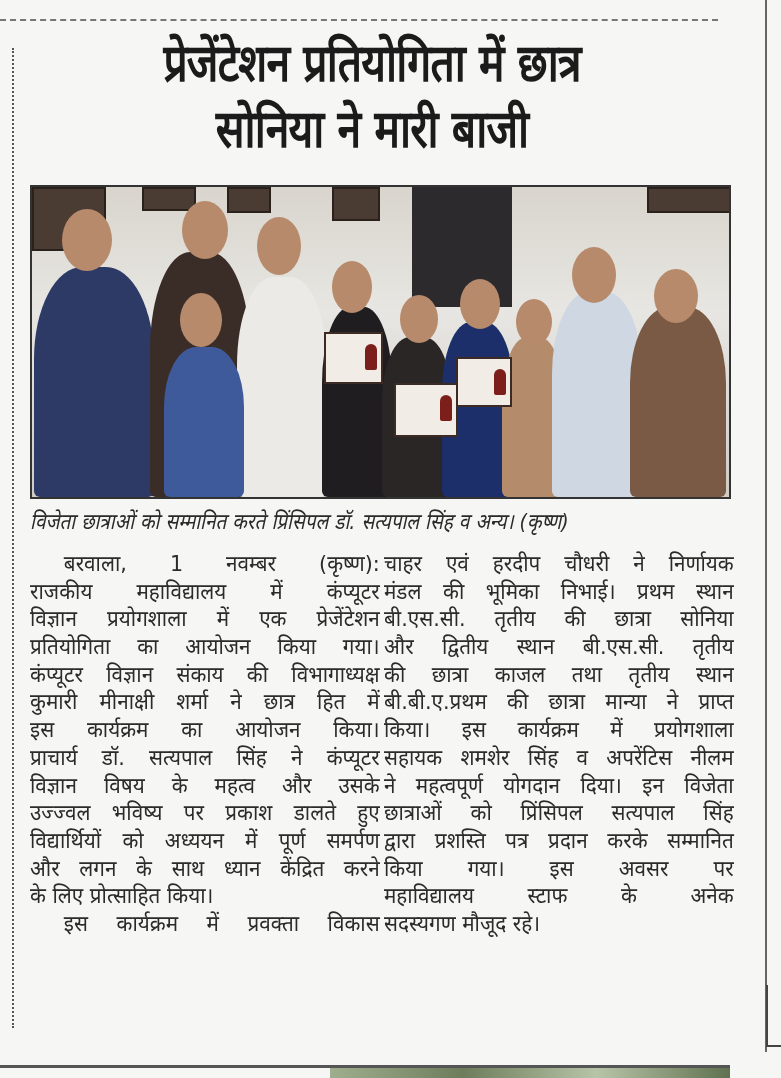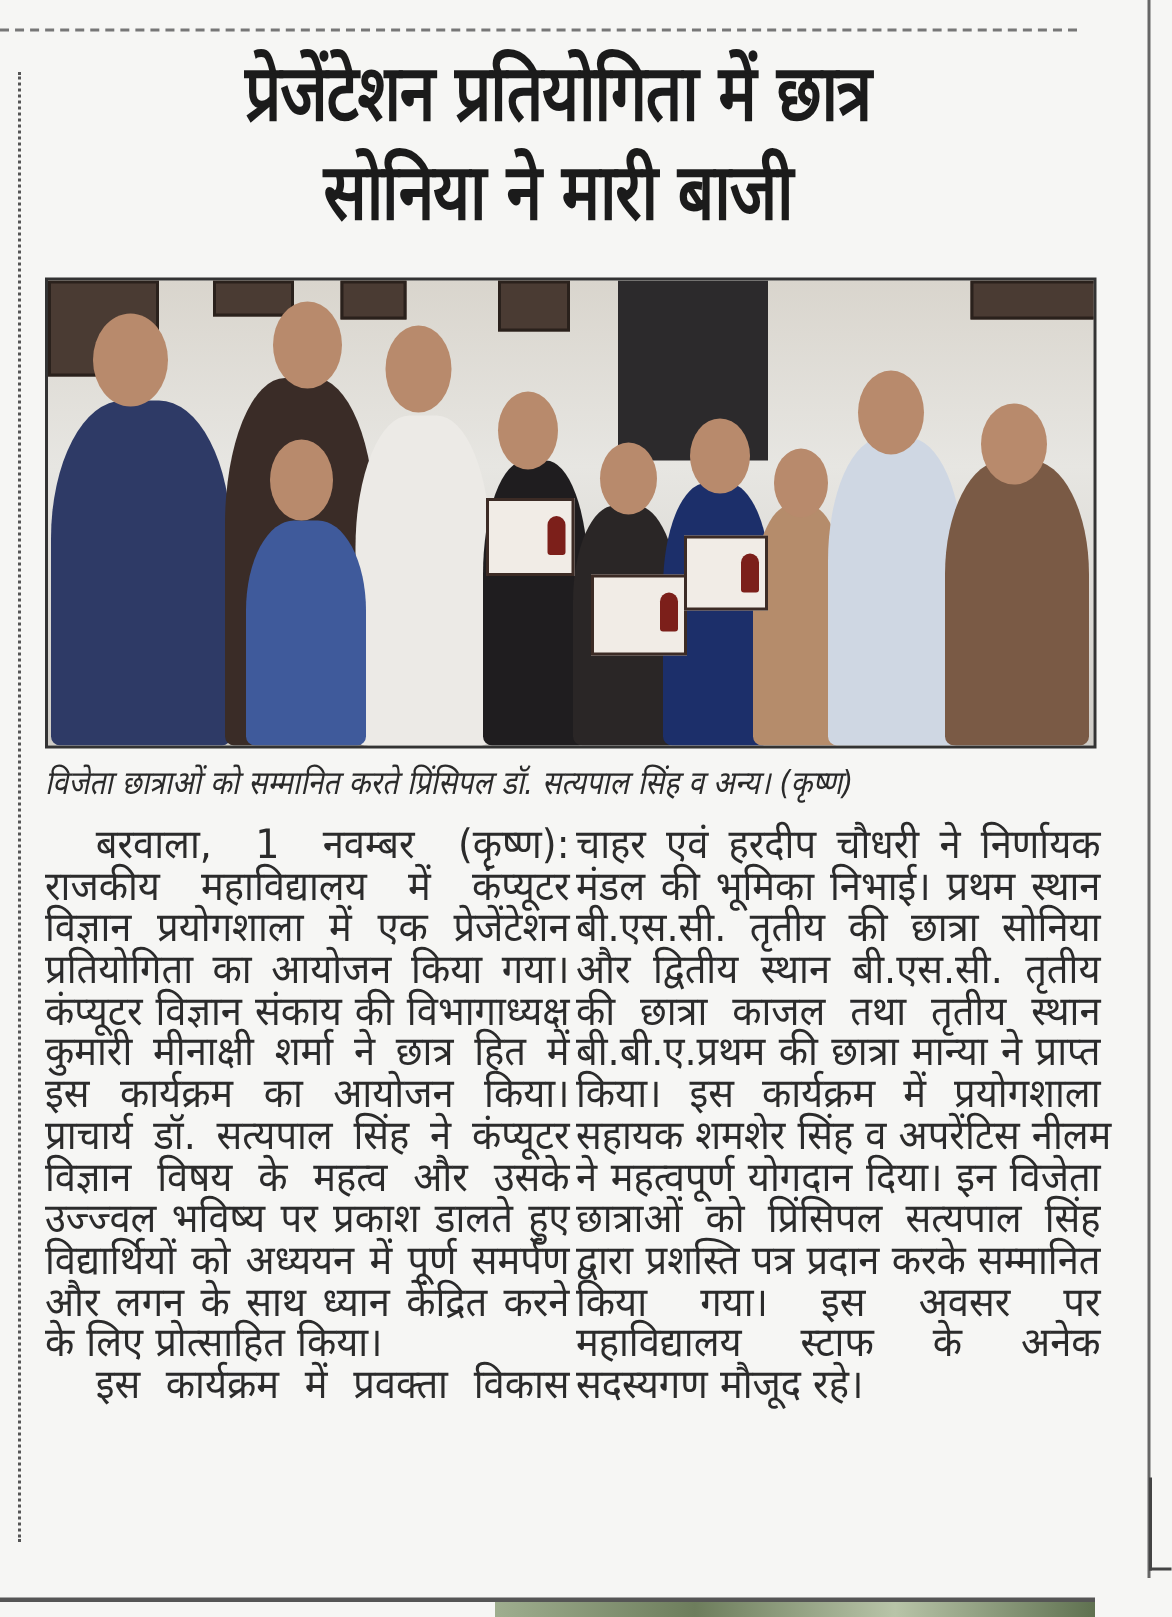--- a/index.html
+++ b/index.html
@@ -40,21 +40,21 @@
     .head { position:absolute; border-radius:50%; background:#b88a6c; }
     .cert { position:absolute; background:#f1ece6; border:2px solid #3c2b25; }
     .cert::after { content:""; position:absolute; right:4px; top:10px; width:12px; height:26px; background:#7c1f1a; border-radius:6px 6px 2px 2px; }
     .caption {
       position:absolute; left:30px; top:505px; width:700px;
       font-style:italic; font-size:22px; color:#2a2a2a; white-space:nowrap;
       transform:scaleX(0.86); transform-origin:left top;
     }
     .col {
       position:absolute; top:550px; width:350px;
-      font-size:27px; line-height:27.7px; color:#2b2b2b;
+      font-size:22px; line-height:27.7px; color:#2b2b2b;
     }
     .col .line { display:block; white-space:nowrap; text-align:justify; text-align-last:justify; height:27.7px; }
     .col .line.last { text-align-last:left; }
     .col .line.indent { padding-left:36px; }
     .col-1 { left:30px; }
     .col-2 { left:384px; }
     .col .inner { transform:scaleX(0.94); transform-origin:left top; width:372px; }
     .bottom-rule {
       position:absolute; left:0; top:1065px; width:730px; height:3px; background:#555;
     }

